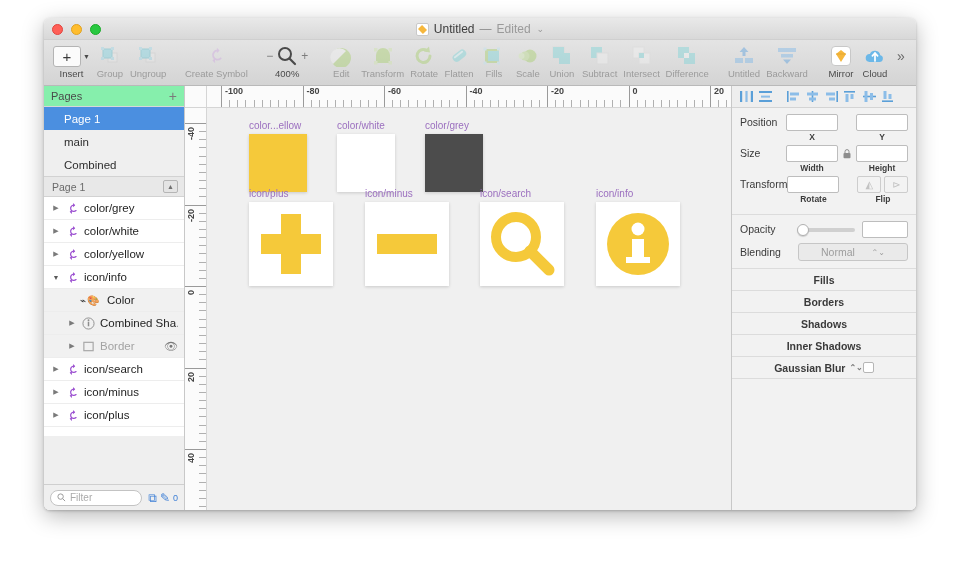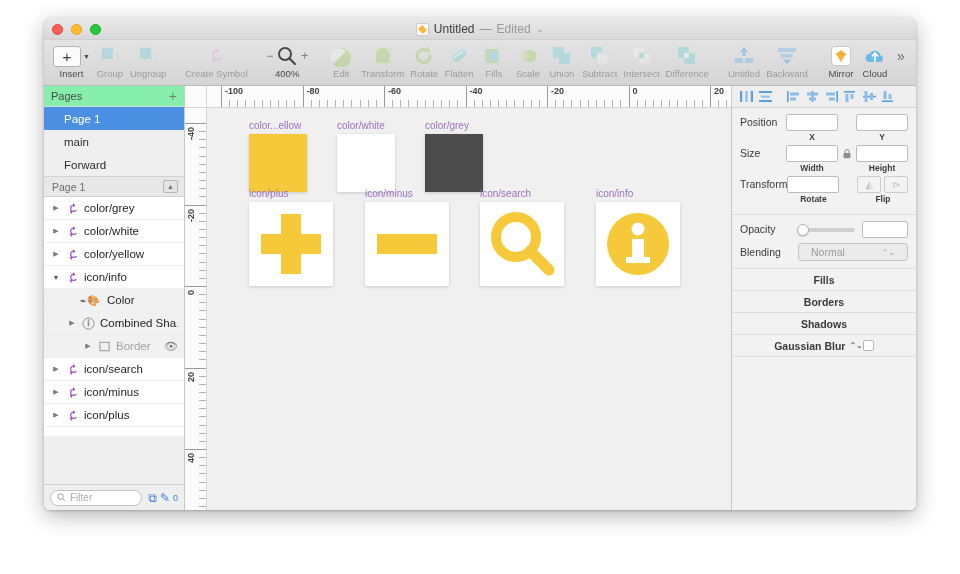--- a/index.html
+++ b/index.html
@@ -363,21 +363,21 @@
   }
   .opacity-field {
     width: 46px; height: 17px; background: #fff;
     border: 1px solid #bdbdbd; border-radius: 2px;
   }
   .blend-row { display: flex; align-items: center; }
   .blend-select {
     flex: 1; height: 18px;
     background: #eaeaea; border: 1px solid #c6c6c6; border-radius: 3px;
     display: flex; align-items: center; justify-content: space-between;
-    padding: 0 12px;
+    padding: 0 22px;
     font-size: 10.5px; color: #9d9d9d;
   }
   .blend-chev { font-size: 8px; color: #9d9d9d; }
 
   .insp-list { flex: 1; }
   .insp-item {
     height: 22px;
     border-bottom: 1px solid #dcdcdc;
     display: flex; align-items: center; justify-content: center;
     padding: 0 8px;
@@ -635,21 +635,21 @@
           <span class="plus-btn">+</span>
         </div>
         <div class="pages-list" id="pages-list">
             <div class="page-row selected">
        <span>Page 1</span>
             </div>
             <div class="page-row">
        <span>main</span>
             </div>
             <div class="page-row">
-       <span>Forward</span>
+       <span>Combined</span>
             </div>
           </div>
         <div class="section-header">
           <span>Page 1</span>
           <span class="collapse-btn">▲</span>
         </div>
         <div class="layers" id="layers-list">
             <div class="layer-row" style="padding-left:4px">
       <span class="layer-disclosure">▶</span>
       <span class="layer-icon">
@@ -711,21 +711,21 @@
       <span class="layer-icon">
                 <svg class="sym-icon" viewBox="0 0 14 14">
                   <circle cx="7" cy="7" r="6" fill="none" stroke="#8c8c8c" stroke-width="1"></circle>
                   <rect x="6.2" y="5" width="1.6" height="5" fill="#8c8c8c"></rect>
                   <circle cx="7" cy="3.4" r="1" fill="#8c8c8c"></circle>
                 </svg>
               </span>
       <span class="layer-name">Combined Sha…</span>
 
     </div>
-            <div class="layer-row child" style="padding-left:36px">
+            <div class="layer-row child" style="padding-left:20px">
       <span class="layer-disclosure">▶</span>
       <span class="layer-icon">
                 <svg class="sym-icon" viewBox="0 0 14 14">
                   <rect x="2" y="2.5" width="10" height="9" fill="none" stroke="#a8a8a8" stroke-width="1.3"></rect>
                 </svg>
               </span>
       <span class="layer-name dim">Border</span>
       <span class="eye">👁</span>
     </div>
             <div class="layer-row" style="padding-left:4px">
@@ -1103,20 +1103,27 @@
      </div>
             <div class="insp-item">
        <div class="left">
          <span>Shadows</span>
 
        </div>
 
      </div>
             <div class="insp-item">
        <div class="left">
+         <span>Inner Shadows</span>
+
+       </div>
+
+     </div>
+            <div class="insp-item">
+       <div class="left">
          <span>Gaussian Blur</span>
          <span class="mini-chev">⌃⌄</span>
        </div>
        <span class="check-sq"></span>
      </div>
           </div>
       </div>
 
     </div>
   </div>

